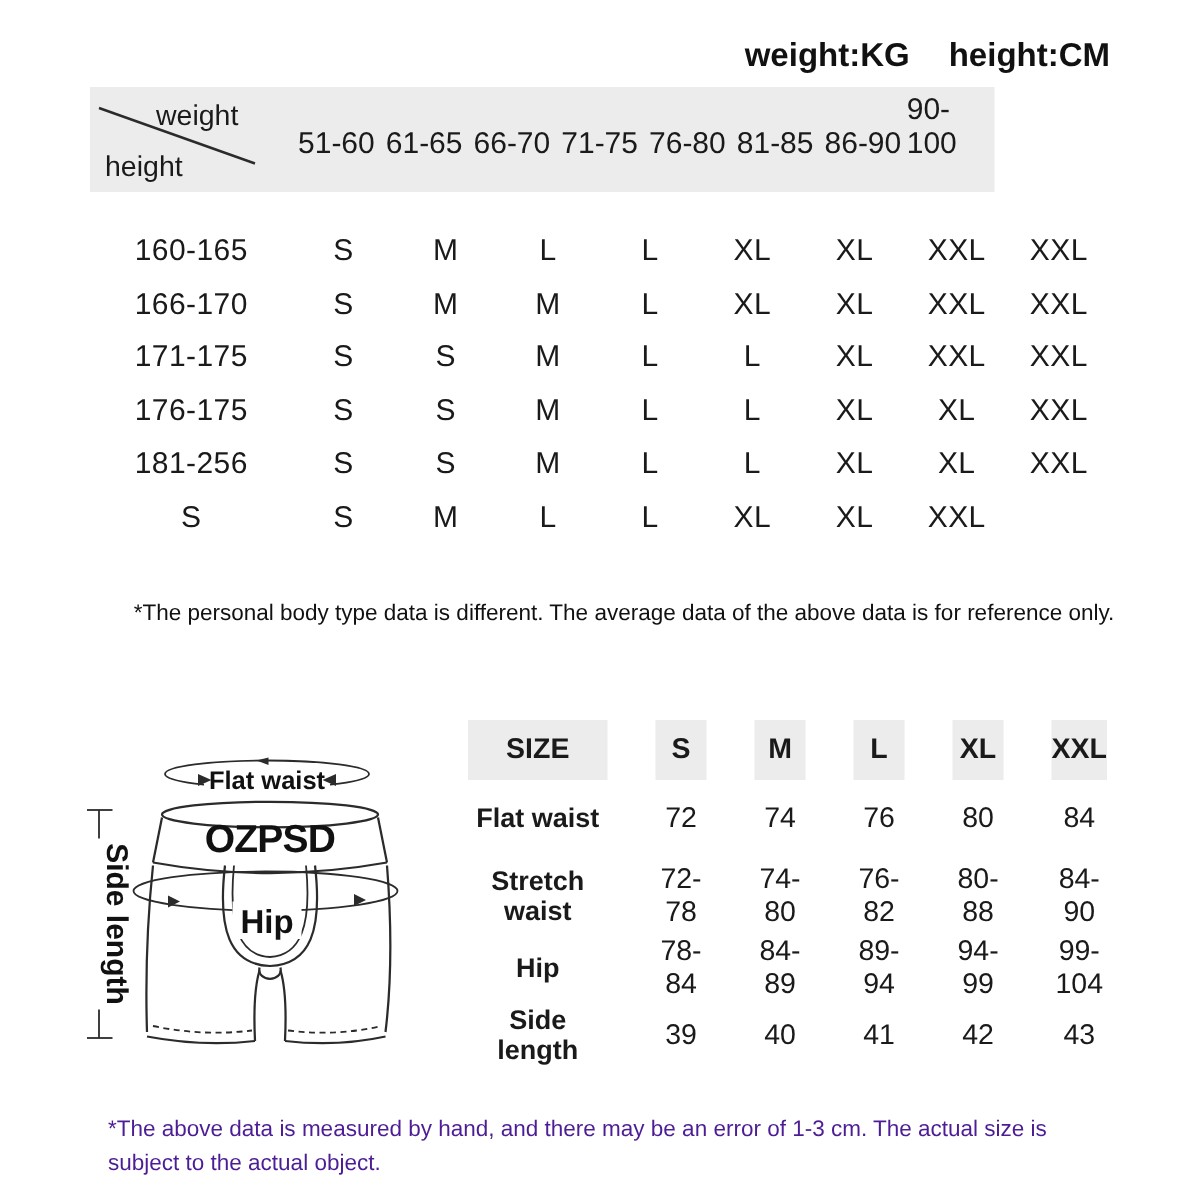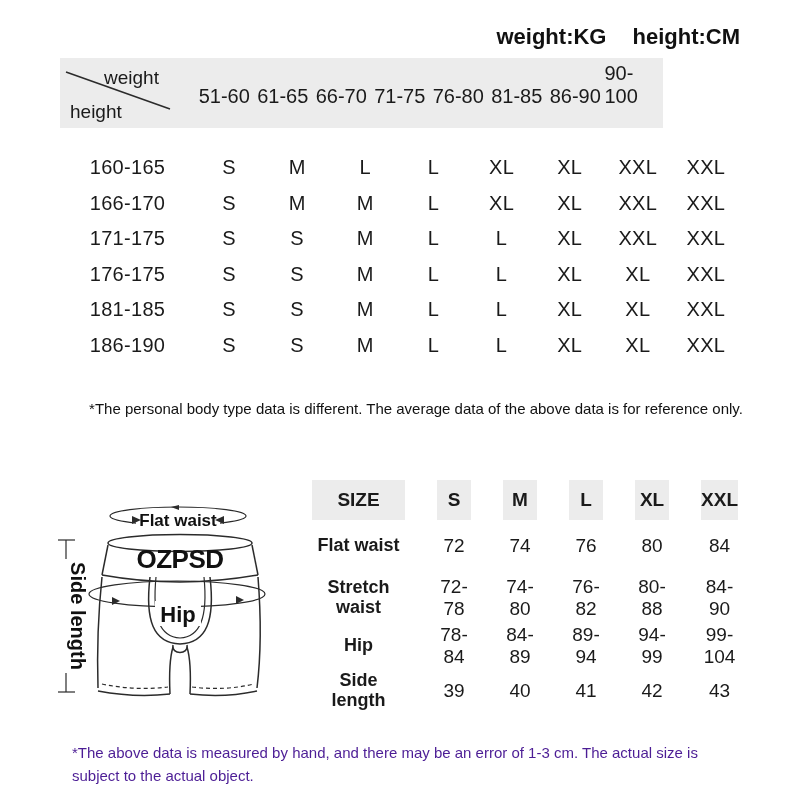--- a/index.html
+++ b/index.html
@@ -103,31 +103,30 @@
   <div class="c">176-175</div>
   <div class="c">S</div>
   <div class="c">S</div>
   <div class="c">M</div>
   <div class="c">L</div>
   <div class="c">L</div>
   <div class="c">XL</div>
   <div class="c">XL</div>
   <div class="c">XXL</div>
 
-  <div class="c">181-185</div>
-  <div class="c">S</div>
-  <div class="c">S</div>
-  <div class="c">M</div>
-  <div class="c">L</div>
-  <div class="c">L</div>
-  <div class="c">XL</div>
-  <div class="c">XL</div>
-  <div class="c">XXL</div>
-
-  <div class="c">186-190</div>
+  <div class="c">181-256</div>
+  <div class="c">S</div>
+  <div class="c">S</div>
+  <div class="c">M</div>
+  <div class="c">L</div>
+  <div class="c">L</div>
+  <div class="c">XL</div>
+  <div class="c">XL</div>
+  <div class="c">XXL</div>
+
   <div class="c">S</div>
   <div class="c">S</div>
   <div class="c">M</div>
   <div class="c">L</div>
   <div class="c">L</div>
   <div class="c">XL</div>
   <div class="c">XL</div>
   <div class="c">XXL</div>
 </div>
 

